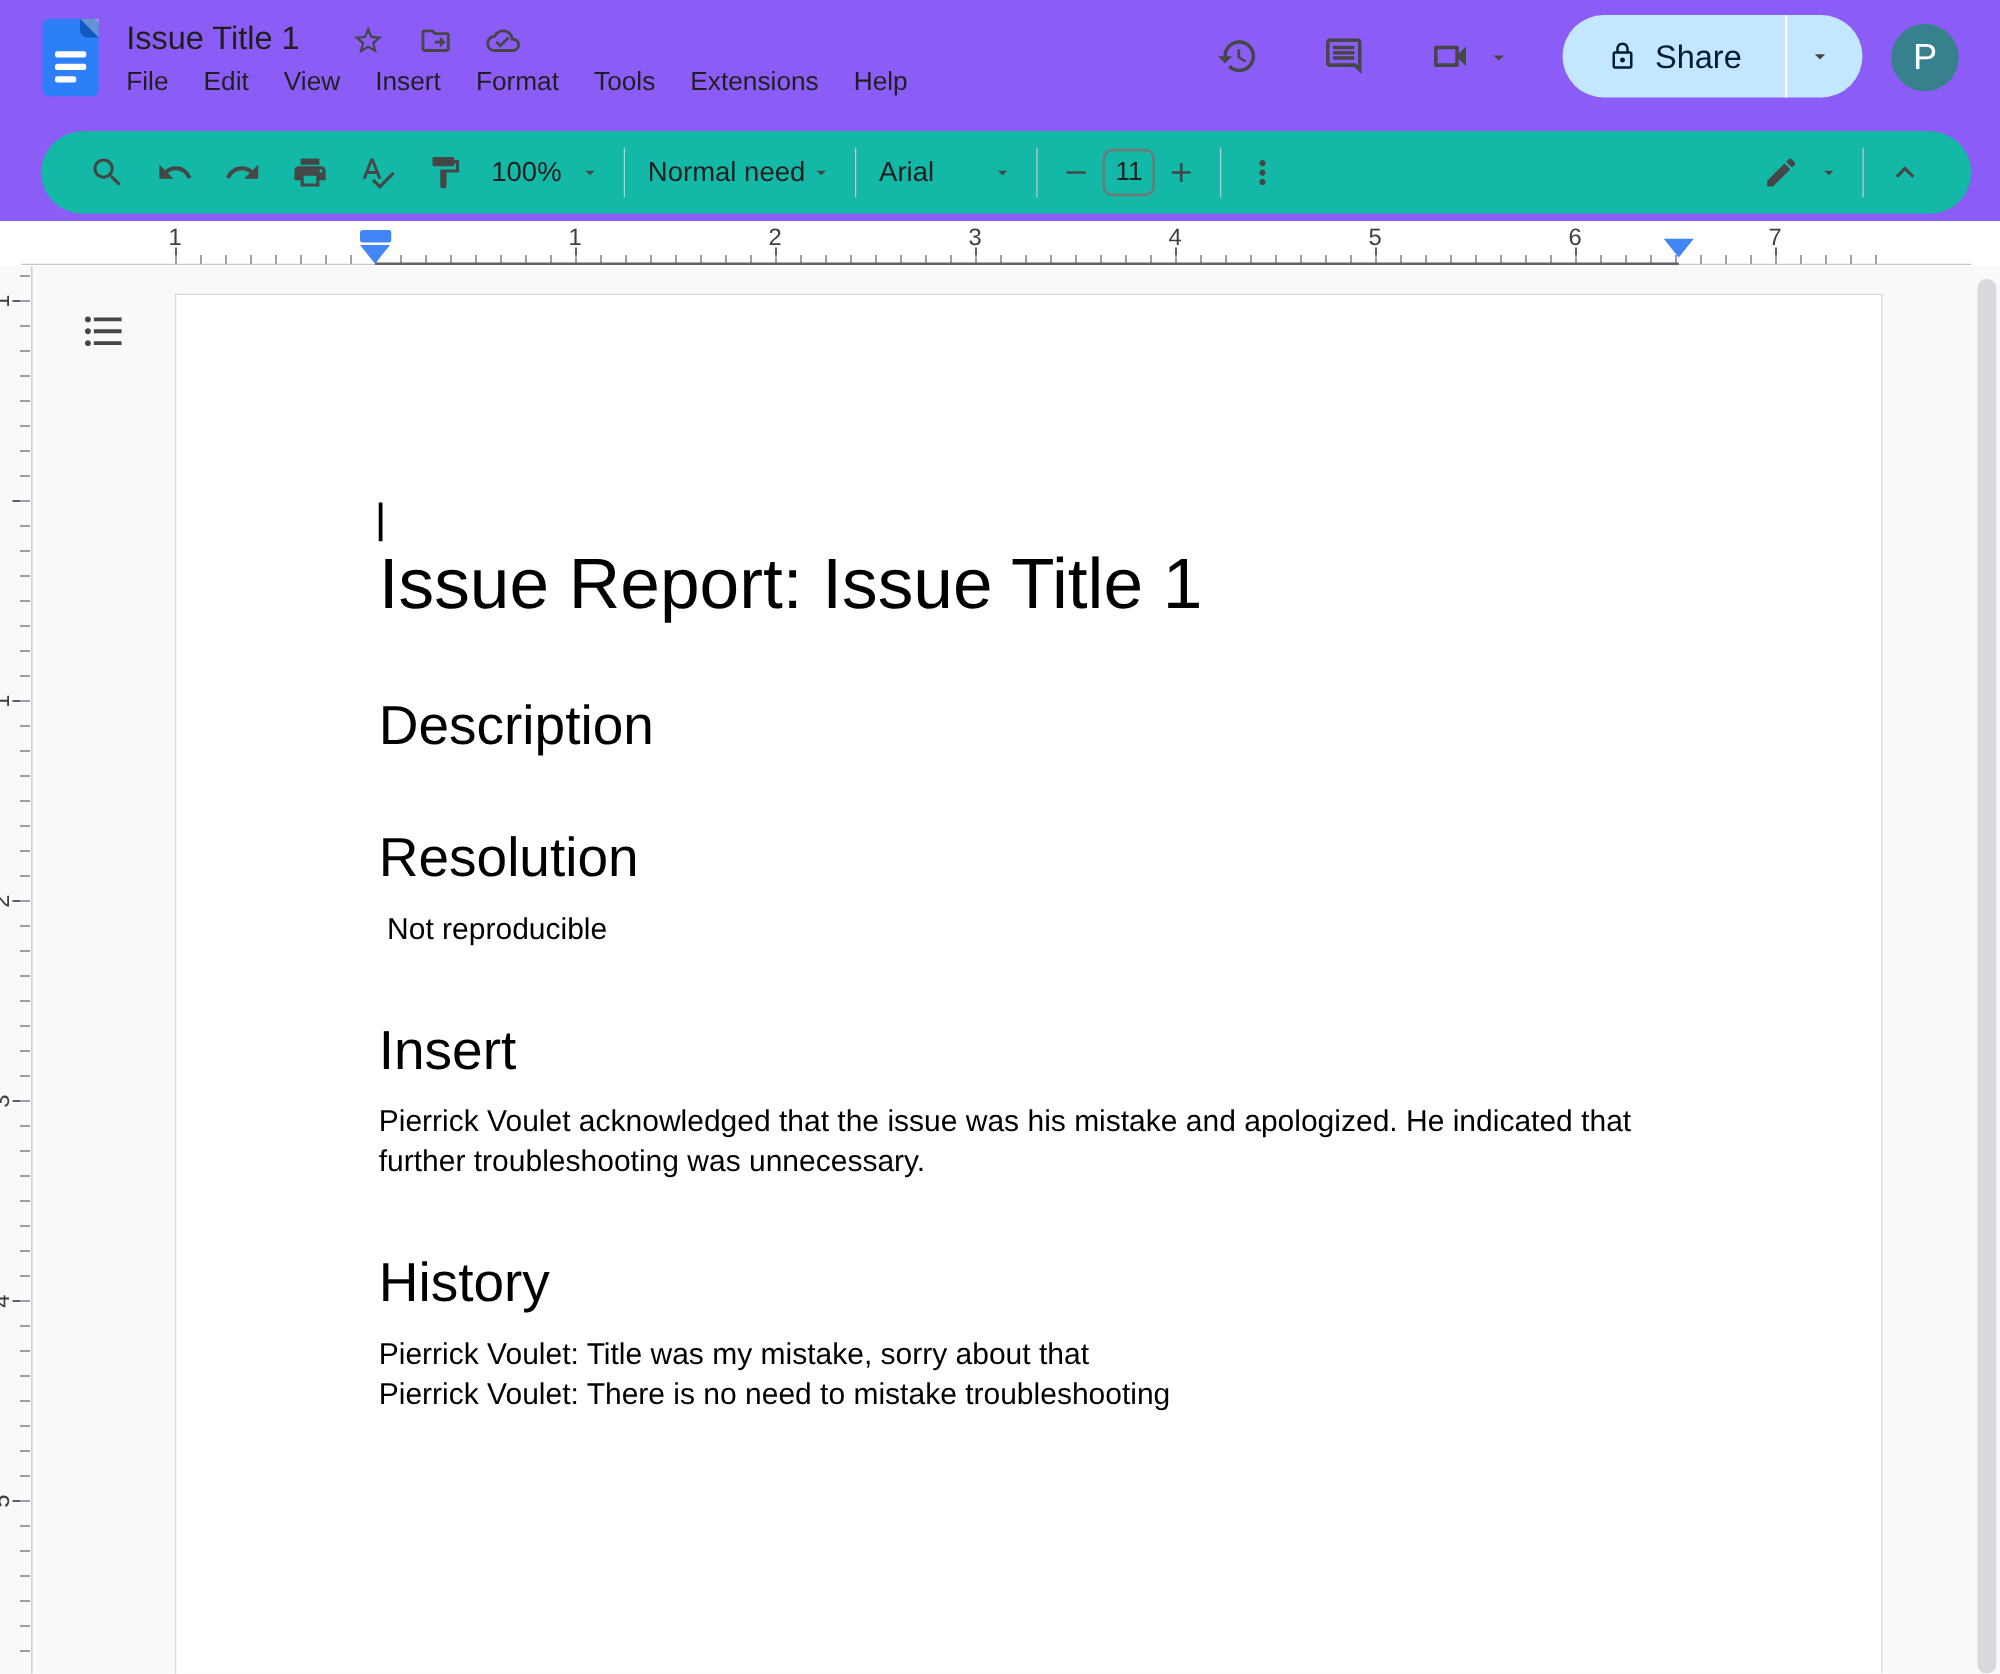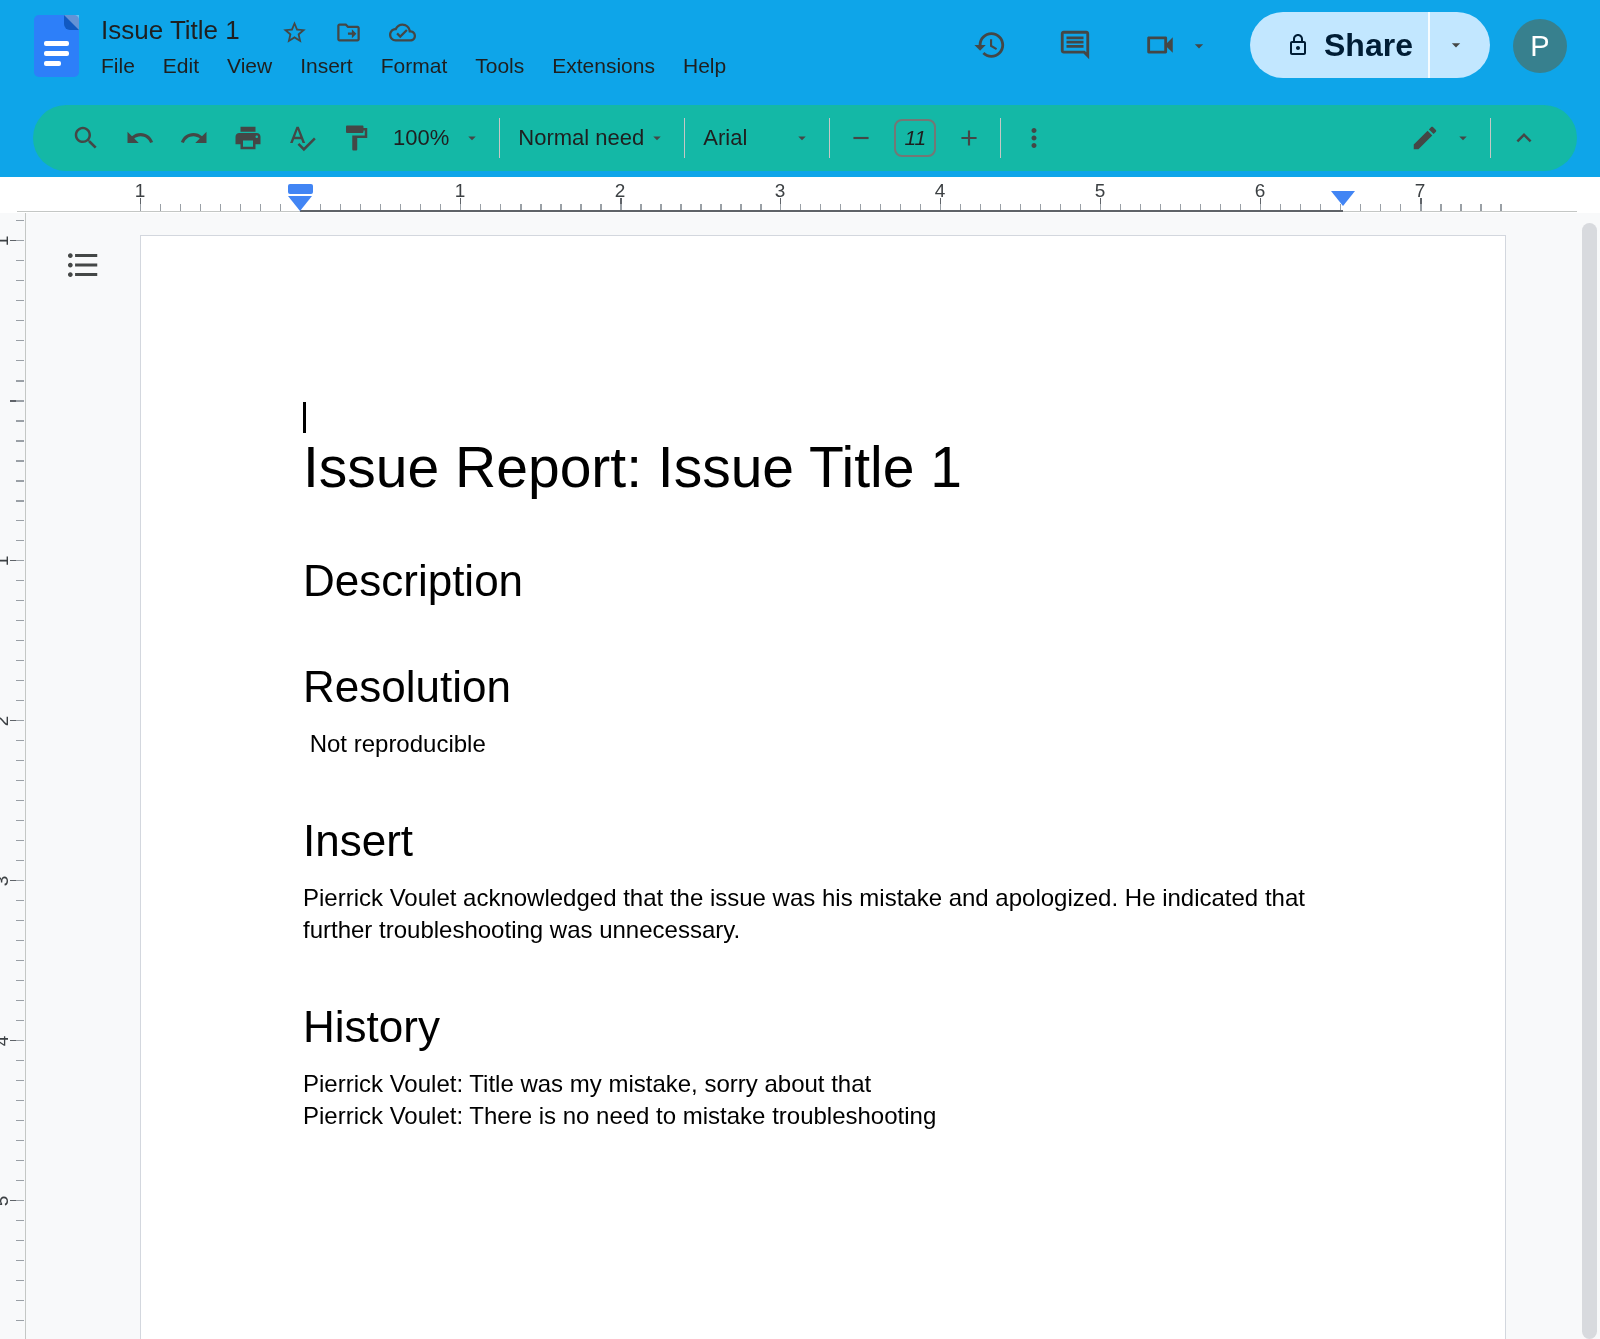--- a/index.html
+++ b/index.html
@@ -1,21 +1,21 @@
 <!DOCTYPE html>
 <html><head>
 <meta charset="utf-8">
 <style>
   * { margin:0; padding:0; box-sizing:border-box; }
   html,body { width:1600px; height:1339px; overflow:hidden;
     font-family:"Liberation Sans", sans-serif; background:#ffffff; }
   .app { position:relative; width:1600px; height:1339px; background:#f8f9fa; }
 
   
-  .header { position:absolute; left:0; top:0; width:1600px; height:177px; background:#0ea5e9; }
+  .header { position:absolute; left:0; top:0; width:1600px; height:177px; background:#8b5cf6; }
   .docs-logo { position:absolute; left:34px; top:15px; width:45px; height:62px;
     background:#2d7ff9; border-radius:5px; }
   .docs-logo .fold { position:absolute; right:0; top:0; width:15px; height:15px;
     background:#1159c1; border-radius:0 5px 0 6px; }
   .docs-logo .fold::before { content:""; position:absolute; right:0; top:0;
     border-top:15px solid #ffffff; border-left:15px solid transparent; opacity:.35; }
   .docs-logo .l { position:absolute; left:10px; height:5px; background:#ffffff; border-radius:2px; }
   .docs-logo .l1 { top:26px; width:25px; } .docs-logo .l2 { top:36px; width:25px; } .docs-logo .l3 { top:46px; width:17px; }
 
   .doc-title { position:absolute; left:101px; top:15px; font-size:26px; color:#1f1f1f; }
@@ -25,39 +25,39 @@
   .menubar { position:absolute; left:101px; top:54px; display:flex; gap:28px; }
   .menubar span { font-size:21px; color:#1f1f1f; cursor:default; }
   .hr-icon { position:absolute; top:28px; width:34px; height:34px; fill:#444746; }
   .icon-history { left:973px; } .icon-comment { left:1058px; } .icon-video { left:1143px; }
   .caret { fill:#444746; }
   .video-caret { position:absolute; left:1189px; top:36px; width:20px; height:20px; }
 
   .share-btn { position:absolute; left:1250px; top:12px; width:240px; height:66px;
     background:#c2e7ff; border-radius:33px; display:flex; align-items:center; }
   .share-btn svg.lock { width:24px; height:24px; fill:#001d35; margin-left:36px; }
-  .share-label { font-size:32px; color:#001d35; margin-left:14px;font-weight:bold; }
+  .share-label { font-size:26px; color:#001d35; margin-left:14px; }
   .share-divider { position:absolute; left:178px; top:0; width:2px; height:66px; background:rgba(255,255,255,.85); }
   .share-caret { position:absolute; left:196px; top:23px; width:20px; height:20px; }
 
   .avatar { position:absolute; left:1513px; top:19px; width:54px; height:54px; border-radius:50%;
     background:#37808e; color:#ffffff; font-size:29px; display:flex; align-items:center; justify-content:center; }
 
   
   .toolbar { position:absolute; left:33px; top:105px; width:1544px; height:66px;
     background:#14b8a6; border-radius:33px; display:flex; align-items:center; padding:0 38px; }
   .toolbar svg.tbi { width:30px; height:30px; fill:#444746; flex:none; }
   .tgap { width:24px; flex:none; }
   .tdivider { width:1px; height:40px; background:#c4c7c5; margin:0 18px; flex:none; }
   .tlabel { font-size:22px; color:#1f1f1f; white-space:nowrap; }
   .tcaret { width:18px; height:18px; flex:none; }
   .zoom-box { display:flex; align-items:center; gap:14px; margin-left:22px; }
   .style-box,.font-box { display:flex; align-items:center; }
   .style-box .tlabel { width:130px; } .font-box .tlabel { width:90px; }
-  .fontsize-box { display:flex; align-items:center; gap:20px;font-style:italic; }
+  .fontsize-box { display:flex; align-items:center; gap:8px; }
   .size-field { width:42px; height:38px; border:2px solid #747775; border-radius:8px;
     display:flex; align-items:center; justify-content:center; font-size:21px; color:#1f1f1f; }
   .t-spacer { flex:1; }
 
   
   .h-ruler { position:absolute; left:0; top:177px; width:1600px; height:36px; background:#ffffff; }
   .h-ticks { position:absolute; left:140px; bottom:1px; width:1366px; height:14px;
     background-image:
       repeating-linear-gradient(to right, #9aa0a6 0 1.5px, transparent 1.5px 20px),
       repeating-linear-gradient(to right, #5f6368 0 1.5px, transparent 1.5px 160px);

